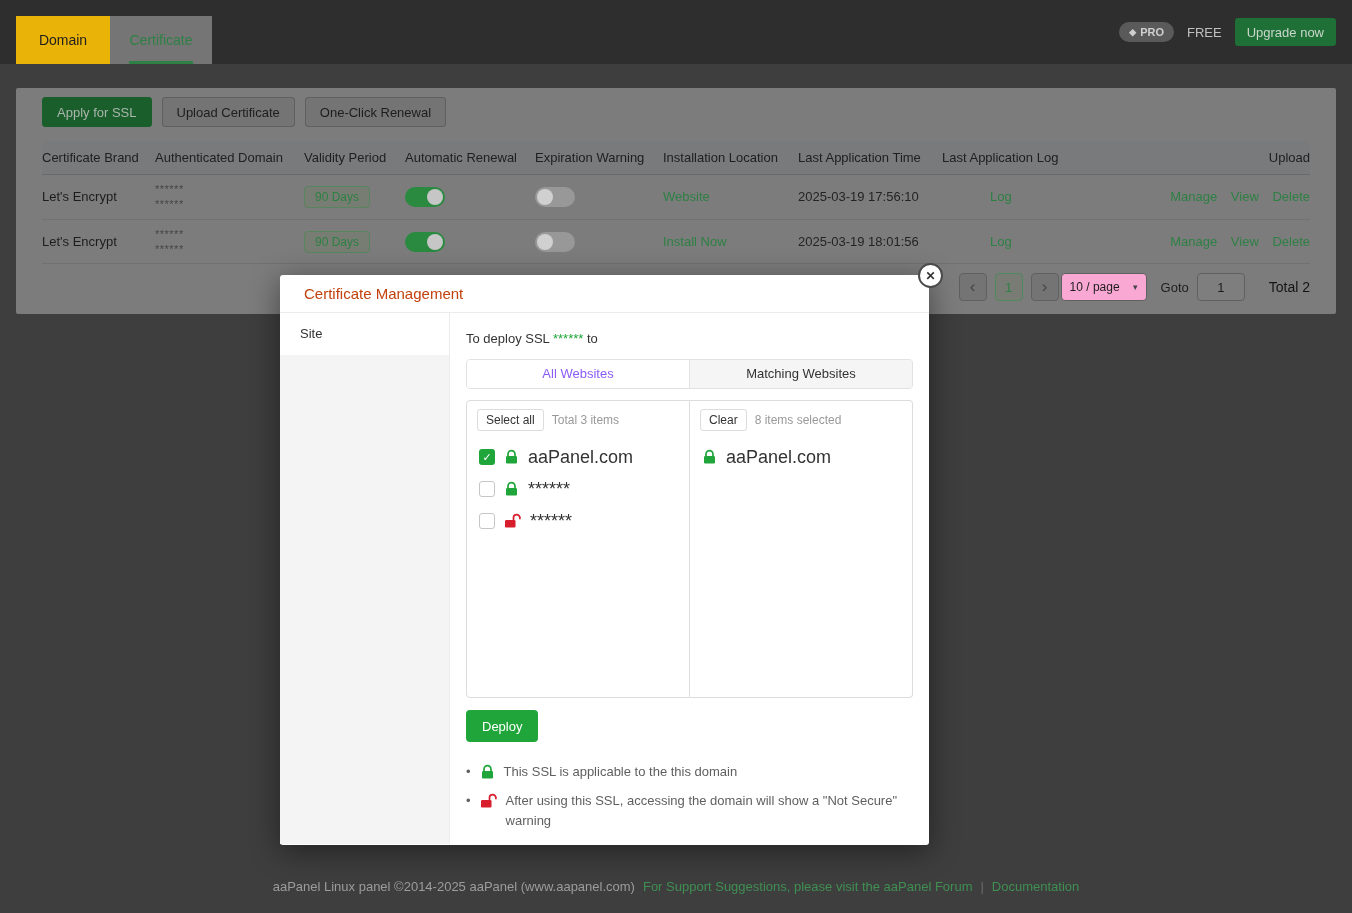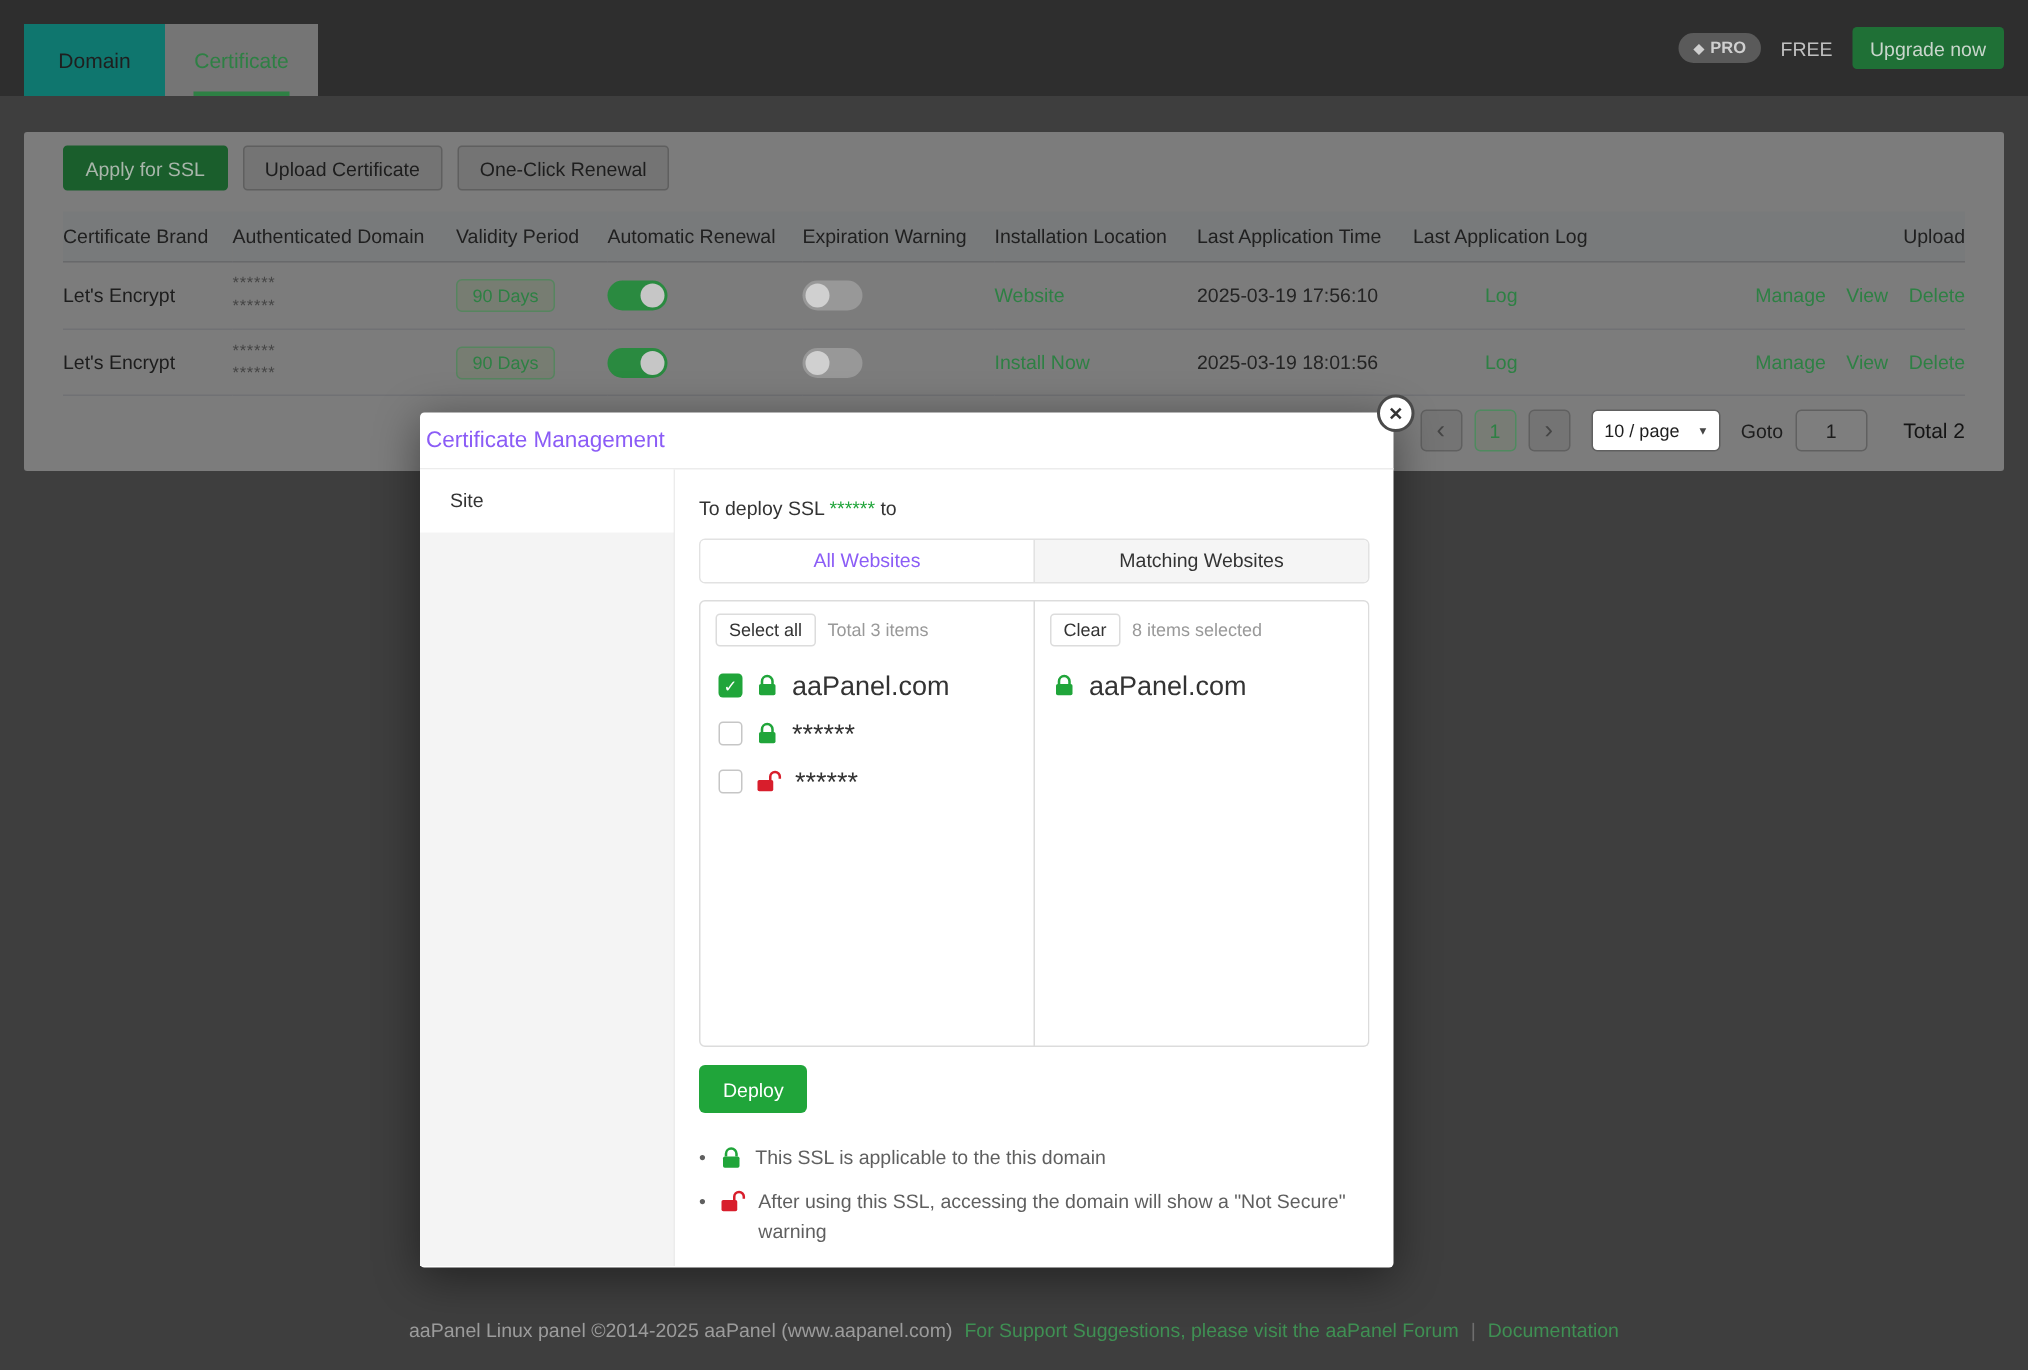--- a/index.html
+++ b/index.html
@@ -4,21 +4,21 @@
 <style>
   * { box-sizing: border-box; }
   html,body { margin:0; padding:0; }
   body {
     width:1352px; height:913px; position:relative; overflow:hidden;
     background:#3e3e3e; font-family:"Liberation Sans", sans-serif;
   }
   
   .topbar { position:absolute; top:0; left:0; width:100%; height:64px; background:#2e2e2e; }
   .tab { position:absolute; top:16px; height:48px; line-height:48px; text-align:center; font-size:14px; cursor:pointer; }
-  .tab-domain { left:16px; width:94px; background:#0f766e; color:#1f1f1f; }
+  .tab-domain { left:16px; width:94px; background:#eab308; color:#1f1f1f; }
   .tab-cert { left:110px; width:102px; background:#757575; color:#2e8044; }
   .tab-underline { position:absolute; bottom:0; left:19px; width:64px; height:3px; background:#2e8044; }
   .topbar-right { position:absolute; right:16px; top:0; height:64px; display:flex; align-items:center; gap:13px; }
   .pro-badge { display:inline-flex; align-items:center; gap:4px; height:20px; padding:0 10px; border-radius:10px; background:#5a5a5a; color:#cfcfcf; font-size:11px; font-weight:bold; }
   .diamond { font-size:9px; line-height:1; }
   .free-label { color:#c0c0c0; font-size:13px; }
   .upgrade-btn { height:28px; padding:0 12px; background:#1f7036; color:#c9d6cc; border:none; border-radius:3px; font-size:13px; cursor:pointer; font-family:inherit; }
 
   
   .card { position:absolute; left:16px; right:16px; top:88px; height:226px; background:#7c7c7c; border-radius:2px; padding:9px 26px 0; }
@@ -40,36 +40,36 @@
   .switch.on .knob { right:2px; background:#c6c6c6; }
   .switch.off .knob { left:2px; background:#d0d0d0; }
   .glink { color:#2e8044; cursor:pointer; text-decoration:none; }
   .loglink { display:inline-block; margin-left:48px; }
   .time { color:#242424; }
   .ops a { margin-left:10px; }
 
   .pagination { position:absolute; right:26px; bottom:13px; display:flex; align-items:center; }
   .pg-btn { width:28px; height:28px; background:#747474; border:1px solid #606060; border-radius:4px; color:#454545; font-size:17px; display:flex; align-items:center; justify-content:center; cursor:pointer; }
   .pg-page { width:28px; height:28px; background:#787c75; border:1px solid #4f8a5f; border-radius:4px; color:#2e8044; font-size:13px; display:flex; align-items:center; justify-content:center; margin:0 8px; cursor:pointer; }
-  .pg-select { width:86px; height:28px; background:#ffffff; border:1px solid #606060; border-radius:4px; color:#1d1d1d; font-size:12px; display:flex; align-items:center; justify-content:space-between; padding:0 8px; margin-left:14px; cursor:pointer; }
+  .pg-select { width:86px; height:28px; background:#f9a8d4; border:1px solid #606060; border-radius:4px; color:#1d1d1d; font-size:12px; display:flex; align-items:center; justify-content:space-between; padding:0 8px; margin-left:2px; cursor:pointer; }
   .caret { font-size:9px; color:#454545; }
   .goto-label { margin-left:14px; font-size:13px; color:#1d1d1d; }
   .goto-input { width:48px; height:28px; margin-left:8px; background:#7e7e7e; border:1px solid #606060; border-radius:4px; text-align:center; font-size:13px; color:#1d1d1d; font-family:inherit; }
   .total { margin-left:24px; font-size:14px; color:#141414; }
 
   
   .footer { position:absolute; bottom:0; left:0; width:100%; height:53px; display:flex; align-items:center; justify-content:center; gap:8px; font-size:13px; }
   .copy { color:#9c9c9c; }
   .flink { color:#3f8f53; cursor:pointer; text-decoration:none; }
   .fdiv { color:#6e6e6e; }
 
   
   .modal { position:absolute; left:280px; top:275px; width:649px; height:570px; background:#fff; border-radius:3px; box-shadow:0 6px 30px rgba(0,0,0,.45); }
   .modal-close { position:absolute; top:-12px; right:-14px; width:25px; height:25px; border-radius:50%; background:#fff; border:2px solid #4a4a4a; color:#333; font-size:12px; font-weight:bold; display:flex; align-items:center; justify-content:center; cursor:pointer; z-index:2; }
-  .modal-header { height:38px; line-height:38px; padding-left:4px; font-size:15px; color:#8b5cf6; border-bottom:1px solid #ececec; }
+  .modal-header { height:38px; line-height:38px; padding-left:24px; font-size:15px; color:#c2410c; border-bottom:1px solid #ececec; }
   .modal-body { display:flex; height:531px; }
   .modal-sidebar { width:170px; background:#f4f4f4; border-right:1px solid #ececec; }
   .side-item { height:42px; line-height:42px; padding-left:20px; font-size:13px; color:#333; cursor:pointer; }
   .side-item.active { background:#fff; }
   .modal-content { flex:1; padding:16px; }
   .deploy-line { font-size:13px; color:#333; margin:2px 0 13px; }
   .green { color:#20a53a; }
   .site-tabs { display:flex; border:1px solid #e2e2e2; border-radius:4px; overflow:hidden; margin-bottom:11px; }
   .stab { flex:1; height:28px; line-height:28px; text-align:center; font-size:13px; background:#f5f5f5; color:#333; cursor:pointer; }
   .stab.active { background:#fff; color:#8b5cf6; }

